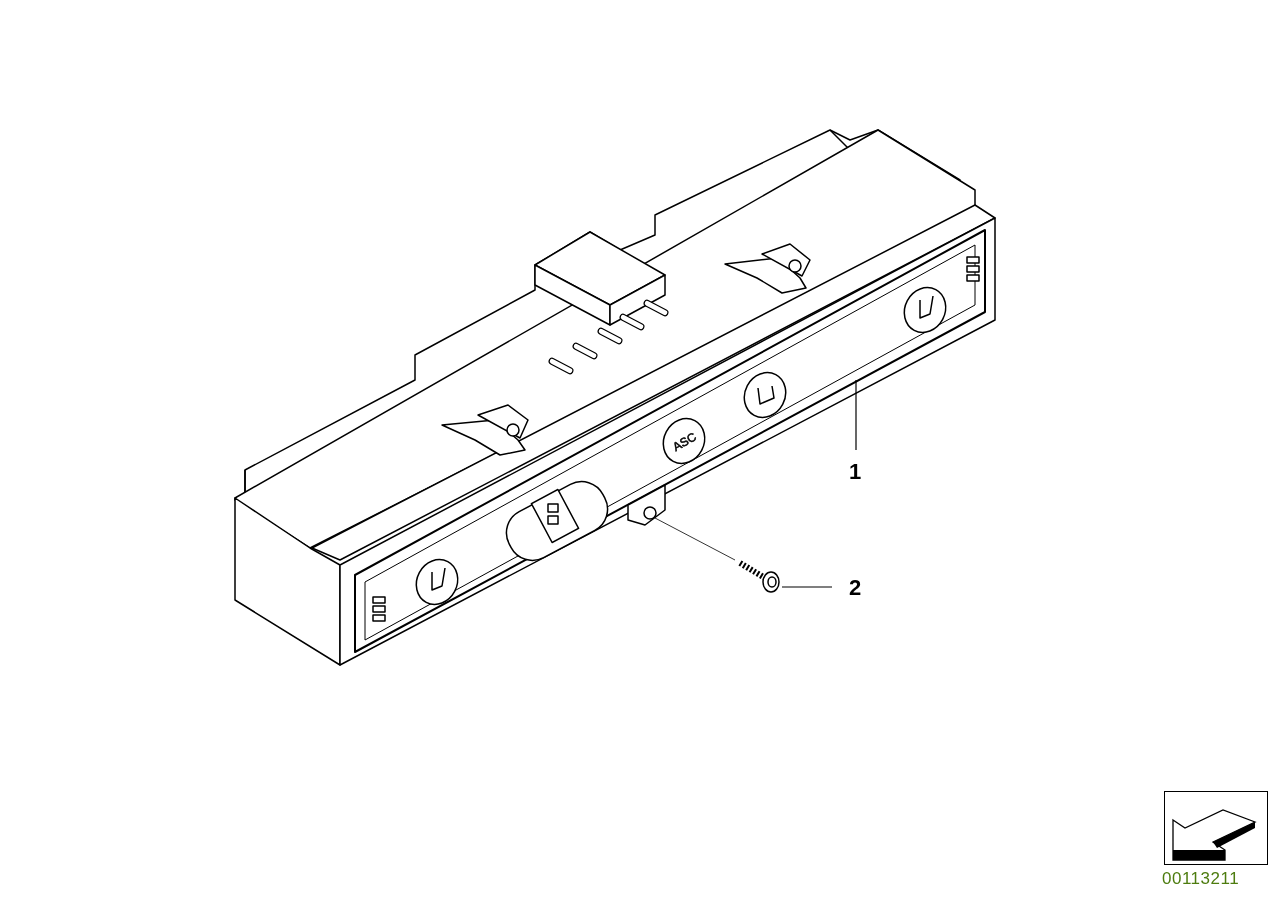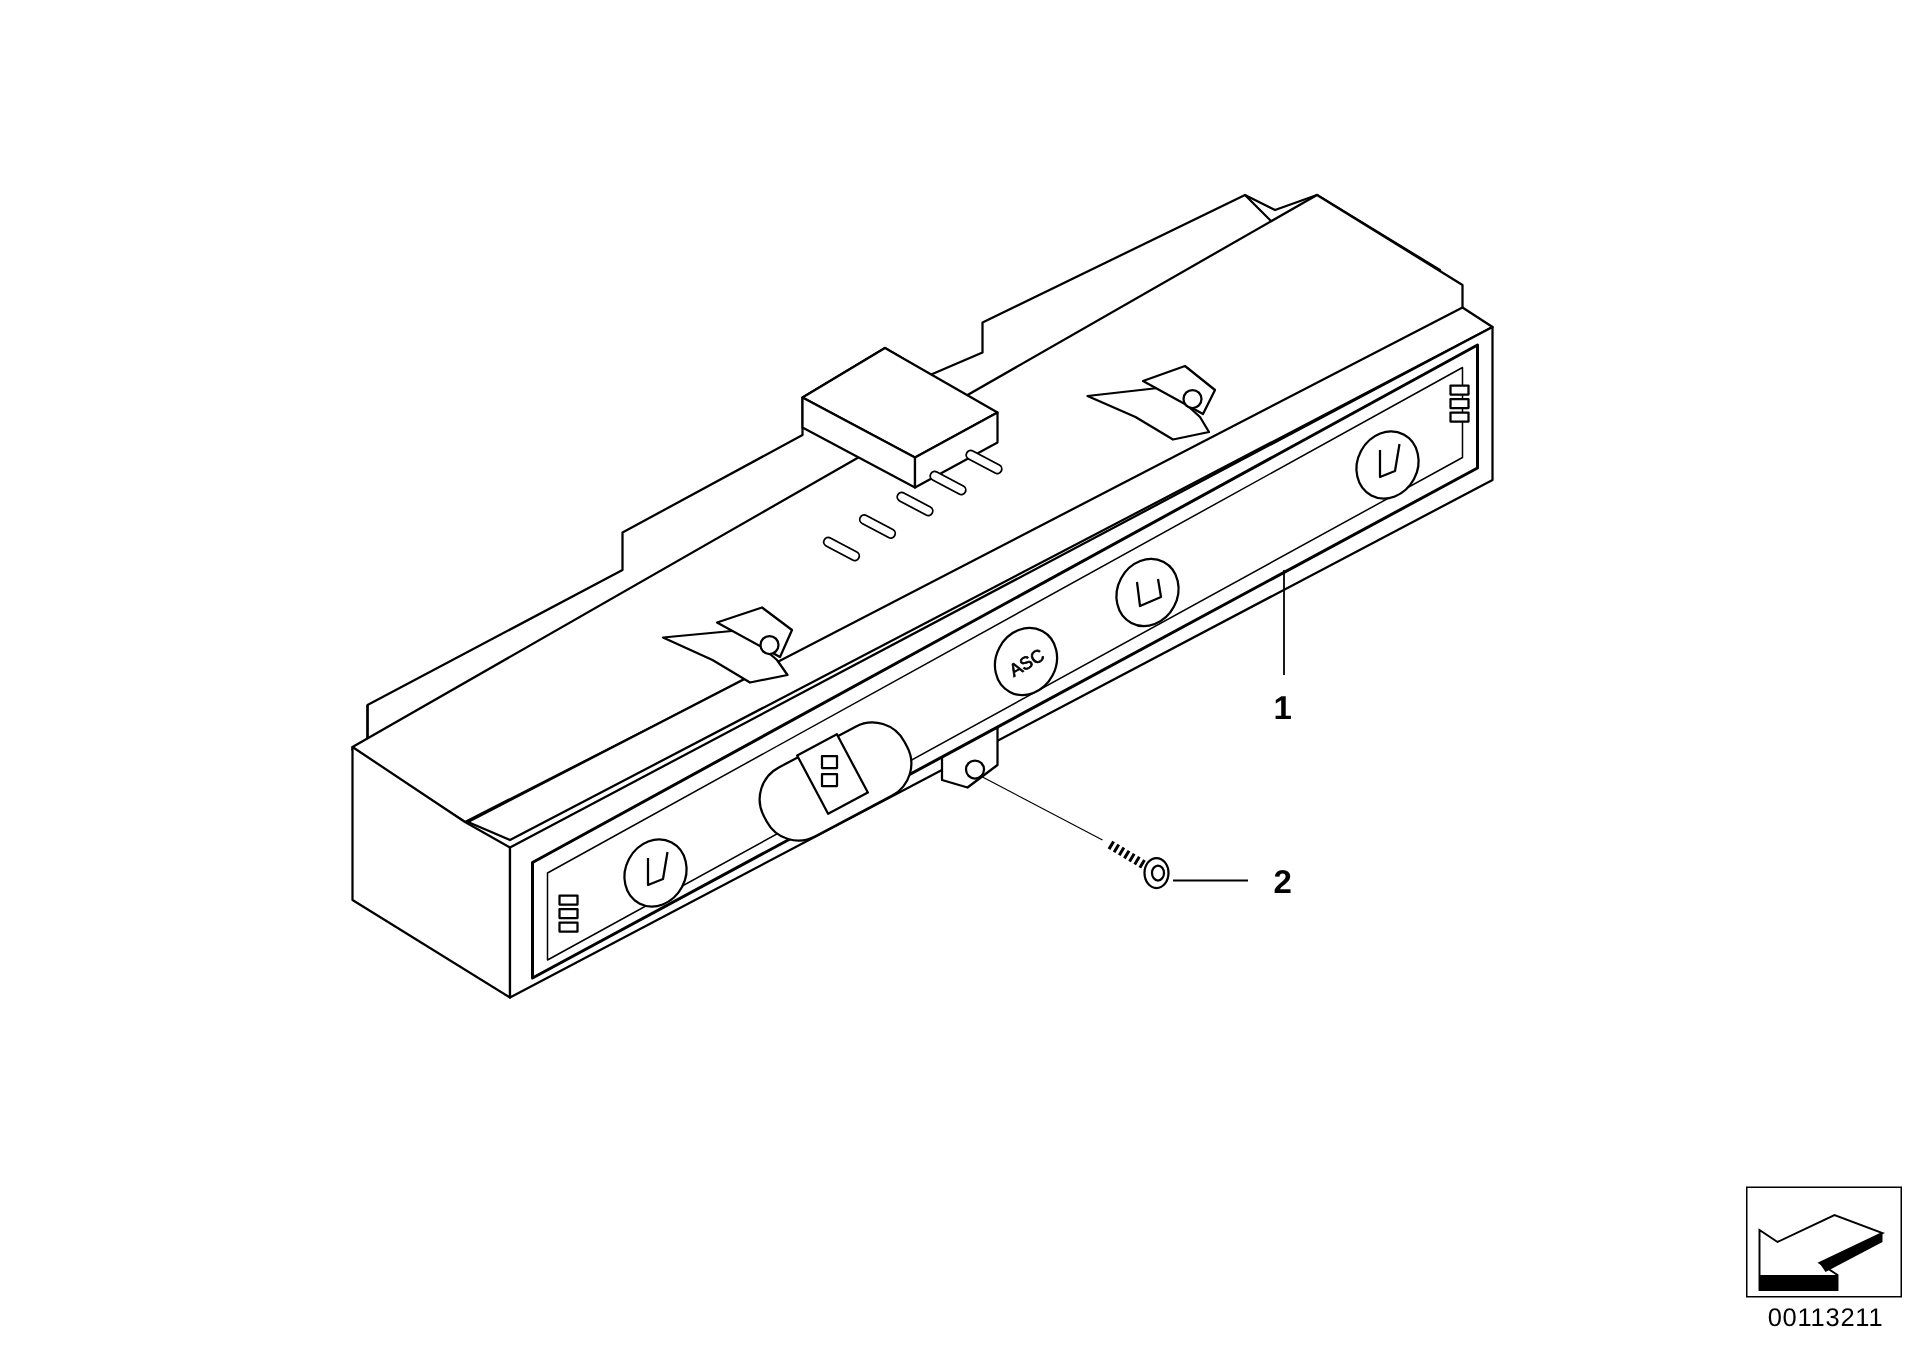--- a/index.html
+++ b/index.html
@@ -1,20 +1,20 @@
 <!DOCTYPE html>
 <html><head>
 <meta charset="utf-8">
 <style>
   html, body { margin: 0; padding: 0; background: #ffffff; }
   body { width: 1288px; height: 910px; position: relative; overflow: hidden; font-family: "Liberation Sans", sans-serif; }
   #diagram { position: absolute; left: 0; top: 0; width: 1288px; height: 910px; }
   .callout { position: absolute; font-family: "Liberation Sans", sans-serif; font-weight: bold; font-size: 22px; color: #000; }
   .catalog-box { position: absolute; left: 1164px; top: 791px; width: 102px; height: 72px; border: 1.5px solid #000; background: #fff; }
-  .catalog-number { position: absolute; left: 1162px; top: 869px; width: 110px; text-align: center; font-family: "Liberation Sans", sans-serif; font-size: 17px; color: #000000; letter-spacing: 0.5px; }
+  .catalog-number { position: absolute; left: 1162px; top: 869px; width: 110px; font-family: "Liberation Sans", sans-serif; font-size: 17px; color: #4d7c0f; letter-spacing: 0.5px; }
 </style>
 </head>
 <body>
 
 <svg id="diagram" viewBox="0 0 1288 910" xmlns="http://www.w3.org/2000/svg">
   <g fill="#fff" stroke="#000" stroke-width="1.5" stroke-linejoin="round">
 
     <g>
       <polygon points="245,470 415,380 415,355 535,290 535,265 590,232 620,250 655,235 655,215 830,130 850,140 878,130 960,180 960,255 900,290 640,430 310,600 245,560" fill="#fff"></polygon>
       <polyline points="245,470 245,500"></polyline>

